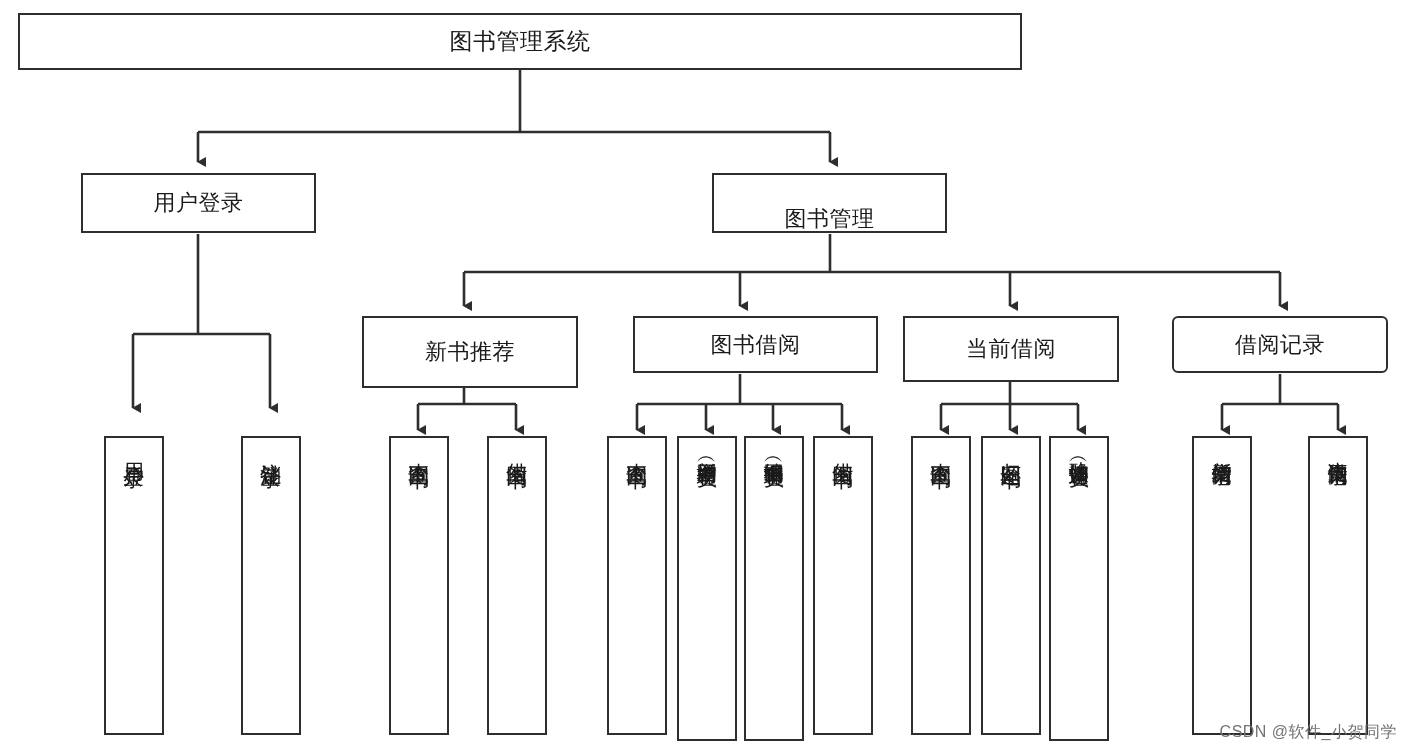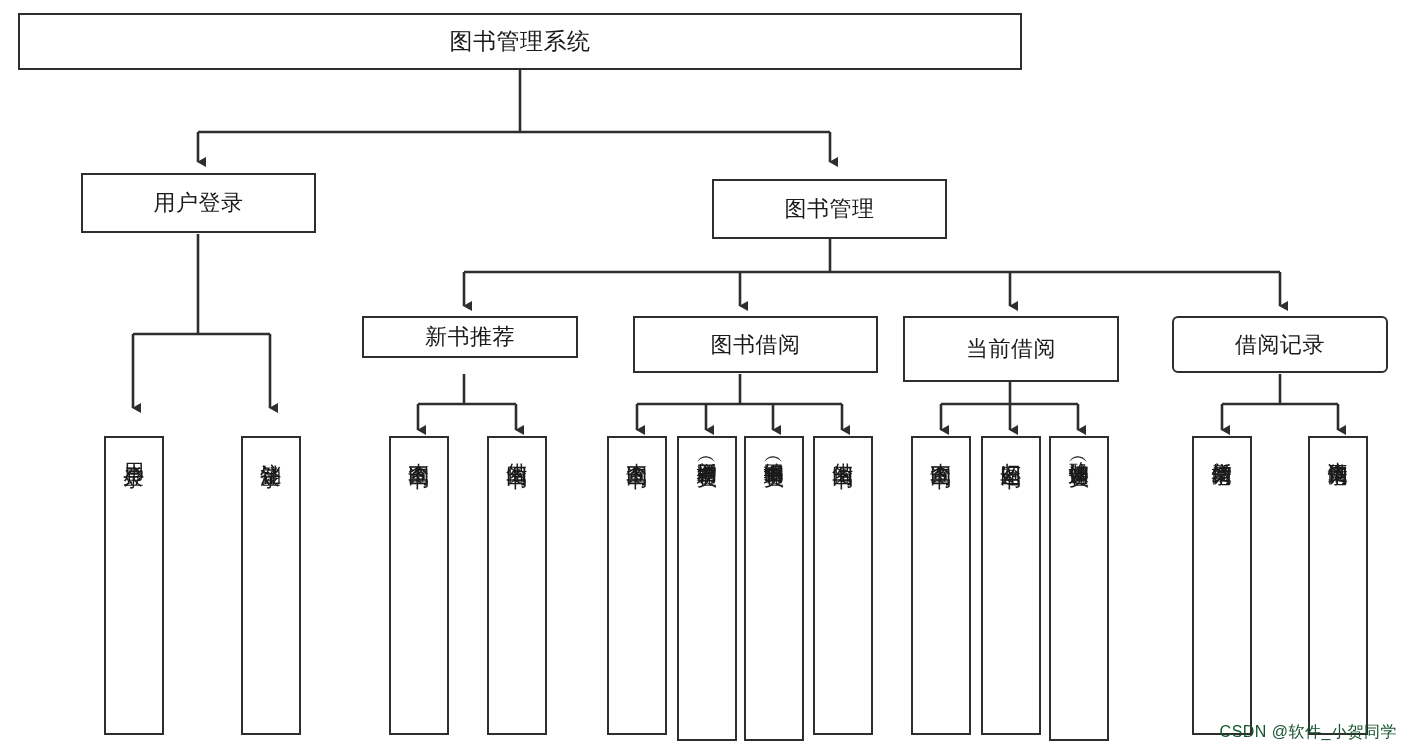--- a/index.html
+++ b/index.html
@@ -67,21 +67,21 @@
   }
   .node-leaf.leaf-tall .node-label {
     font-size: 20px;
     letter-spacing: 1px;
   }
   #watermark {
     position: absolute;
     right: 8px;
     bottom: 4px;
     font-size: 16px;
-    color: #14532d;
+    color: #737373;
     letter-spacing: 0.5px;
     white-space: nowrap;
     z-index: 5;
     font-family: "Liberation Sans", "DejaVu Sans", sans-serif;
   }
 </style>
 </head>
 <body>
 
 <div id="diagram-canvas">
@@ -139,25 +139,25 @@
   </svg>
 
   <div class="node node-root" style="left:18px; top:13px; width:1004px; height:57px;">
     <span class="node-label">图书管理系统</span>
   </div>
 
   <div class="node node-branch" style="left:81px; top:173px; width:235px; height:60px;">
     <span class="node-label">用户登录</span>
   </div>
 
-  <div class="node node-branch" style="left:712px; top:179px; width:235px; height:60px;">
+  <div class="node node-branch" style="left:712px; top:173px; width:235px; height:60px;align-items:flex-end;">
     <span class="node-label">图书管理</span>
   </div>
 
-  <div class="node node-branch" style="left:362px; top:316px; width:216px; height:42px;">
+  <div class="node node-branch" style="left:362px; top:316px; width:216px; height:72px;">
     <span class="node-label">新书推荐</span>
   </div>
 
   <div class="node node-branch" style="left:633px; top:316px; width:245px; height:57px;">
     <span class="node-label">图书借阅</span>
   </div>
 
   <div class="node node-branch" style="left:903px; top:316px; width:216px; height:66px;">
     <span class="node-label">当前借阅</span>
   </div>

